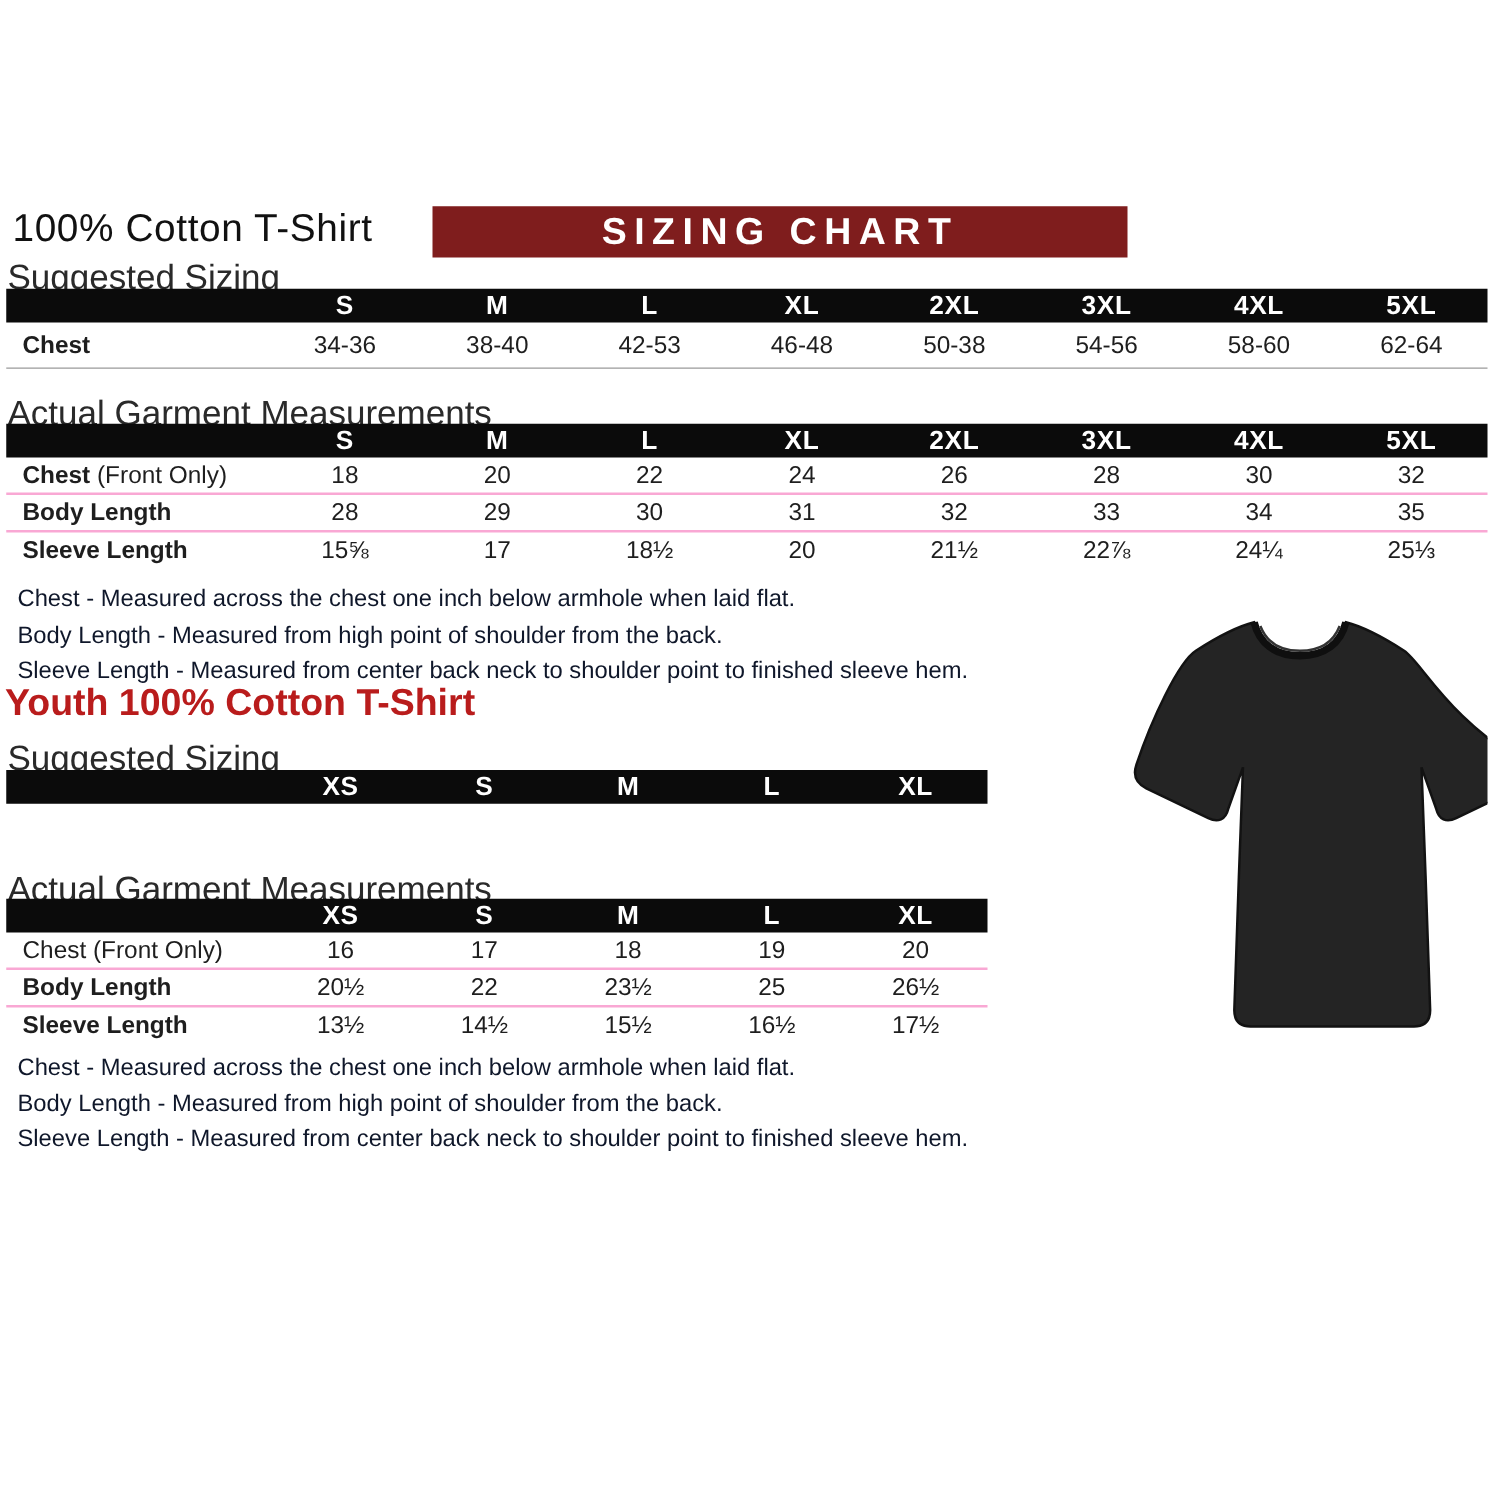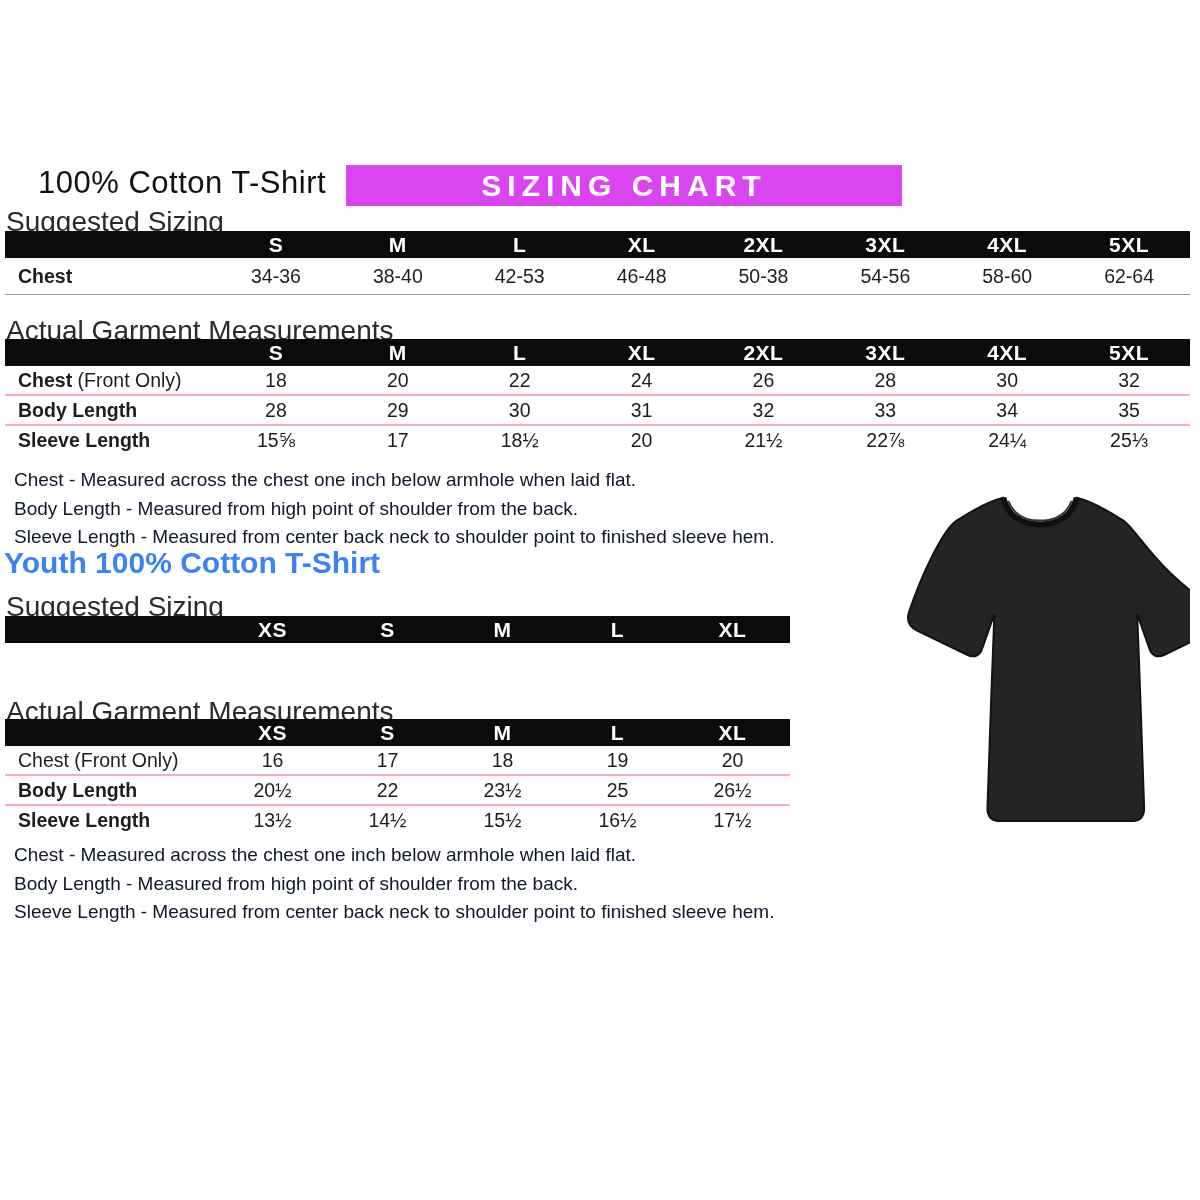--- a/index.html
+++ b/index.html
@@ -3,25 +3,25 @@
 <meta charset="utf-8">
 <style>
   html,body { margin:0; padding:0; background:#fff; }
   .page {
     position:relative; width:1200px; height:1200px; background:#ffffff;
     font-family:"Liberation Sans", sans-serif; color:#1b1b1b; overflow:hidden;
   }
   .abs { position:absolute; }
 
   .title-main { font-size:31px; letter-spacing:.5px; color:#111; white-space:nowrap; }
-  .title-youth { font-size:30px; font-weight:bold; color:#3b82f6; white-space:nowrap; }
+  .title-youth { font-size:30px; font-weight:bold; color:#b91c1c; white-space:nowrap; }
   .section-label { font-size:28px; color:#2a2a2a; white-space:nowrap; }
 
   .banner {
-    background:#d946ef; color:#fff; font-weight:bold; font-size:30px;
+    background:#7f1d1d; color:#fff; font-weight:bold; font-size:30px;
     letter-spacing:6px; text-align:center; line-height:41px; height:41px;
   }
 
   .table { box-sizing:border-box; }
   .thead {
     display:grid; align-items:center; background:#0b0b0b; color:#fff; height:27px;
   }
   .thead span { text-align:center; font-size:21px; font-weight:bold; letter-spacing:.5px; }
   .trow { display:grid; align-items:center; font-size:19.5px; color:#1e1e1e; }
   .trow span { text-align:center; }
@@ -36,21 +36,21 @@
   .notes { font-size:19px; color:#0f172a; line-height:28.5px; white-space:nowrap; }
   .notes div { margin:0; }
 
   .shirt-wrap { width:300px; height:362px; }
 </style>
 </head>
 <body>
 
 <div class="page">
 
-  <div class="abs title-main" style="left:10px; top:165px;margin-left:28px;">100% Cotton T-Shirt</div>
+  <div class="abs title-main" style="left:10px; top:165px;">100% Cotton T-Shirt</div>
   <div class="abs banner" style="left:346px; top:165px; width:556px;">SIZING CHART</div>
 
   <div class="abs section-label" style="left:6px; top:206px;">Suggested Sizing</div>
 
   <div class="abs table" style="left:5px; top:231px; width:1185px;">
     <div class="thead g8">
       <span></span>
       <span>S</span>
       <span>M</span>
       <span>L</span>

